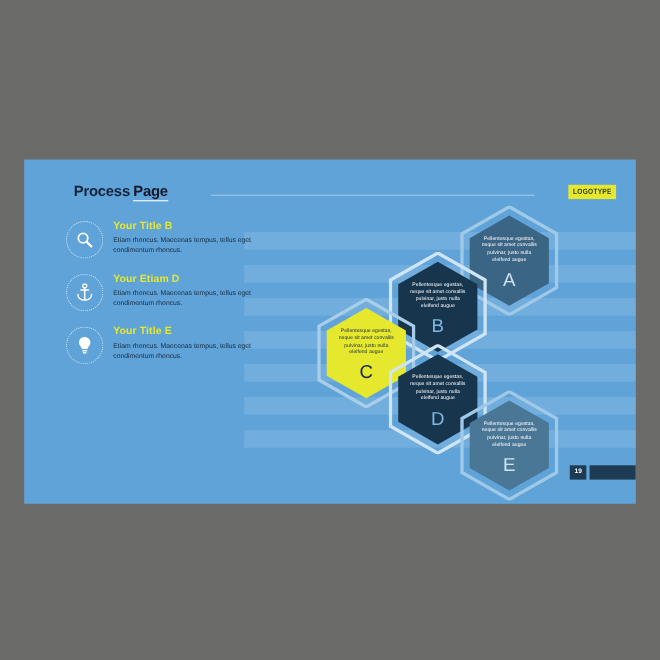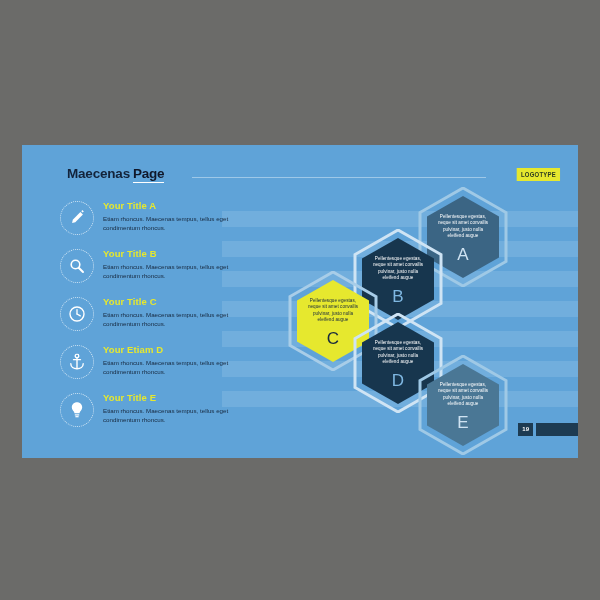--- a/index.html
+++ b/index.html
@@ -184,61 +184,40 @@
   <div class="stripe" style="top:66px;left:200px;height:16px;"></div>
   <div class="stripe" style="top:96px;left:200px;height:16px;"></div>
   <div class="stripe" style="top:126px;left:200px;height:16px;"></div>
   <div class="stripe" style="top:156px;left:200px;height:16px;"></div>
   <div class="stripe" style="top:186px;left:200px;height:16px;"></div>
   <div class="stripe" style="top:216px;left:200px;height:16px;"></div>
   <div class="stripe" style="top:246px;left:200px;height:16px;"></div>
 
   <div id="header">
     <div id="title">
-      <span class="t1">Maecenas</span><span class="t2">Page</span>
+      <span class="t1">Process</span><span class="t2">Page</span>
     </div>
     <div id="header-rule"></div>
     <div id="logotype">LOGOTYPE</div>
   </div>
 
   <div id="list">
 
-    <div class="list-item">
-      <div class="icon-wrap">
-        <svg width="16" height="16" viewBox="0 0 16 16">
-          <path d="M11.4 2.1l2.5 2.5-7.6 7.6-3.2 0.7 0.7-3.2z" fill="#ffffff"></path>
-          <path d="M12.3 1.2l1.4 1.4 1.1-1.1-1.4-1.4z" fill="#ffffff"></path>
-        </svg>
-      </div>
-      <div class="item-title">Your Title A</div>
-      <div class="item-body">Etiam rhoncus. Maecenas tempus, tellus eget condimentum rhoncus.</div>
-    </div>
 
     <div class="list-item">
       <div class="icon-wrap">
         <svg width="16" height="16" viewBox="0 0 16 16">
           <circle cx="6.5" cy="6.5" r="4.3" fill="none" stroke="#ffffff" stroke-width="1.6"></circle>
           <line x1="9.7" y1="9.7" x2="14" y2="14" stroke="#ffffff" stroke-width="2" stroke-linecap="round"></line>
         </svg>
       </div>
       <div class="item-title">Your Title B</div>
       <div class="item-body">Etiam rhoncus. Maecenas tempus, tellus eget condimentum rhoncus.</div>
     </div>
 
-    <div class="list-item">
-      <div class="icon-wrap">
-        <svg width="17" height="17" viewBox="0 0 17 17">
-          <circle cx="8.5" cy="8.5" r="7" fill="none" stroke="#ffffff" stroke-width="1.4"></circle>
-          <line x1="8.5" y1="8.5" x2="8.5" y2="4.2" stroke="#ffffff" stroke-width="1.3" stroke-linecap="round"></line>
-          <line x1="8.5" y1="8.5" x2="11.8" y2="10.4" stroke="#ffffff" stroke-width="1.3" stroke-linecap="round"></line>
-        </svg>
-      </div>
-      <div class="item-title">Your Title C</div>
-      <div class="item-body">Etiam rhoncus. Maecenas tempus, tellus eget condimentum rhoncus.</div>
-    </div>
 
     <div class="list-item">
       <div class="icon-wrap">
         <svg width="16" height="17" viewBox="0 0 16 17">
           <circle cx="8" cy="2.4" r="1.8" fill="none" stroke="#ffffff" stroke-width="1.3"></circle>
           <line x1="8" y1="4.2" x2="8" y2="15" stroke="#ffffff" stroke-width="1.4" stroke-linecap="round"></line>
           <line x1="4.5" y1="6.2" x2="11.5" y2="6.2" stroke="#ffffff" stroke-width="1.3" stroke-linecap="round"></line>
           <path d="M1.8 10.2c0 3.2 2.8 5 6.2 5s6.2-1.8 6.2-5" fill="none" stroke="#ffffff" stroke-width="1.4" stroke-linecap="round"></path>
         </svg>
       </div>

